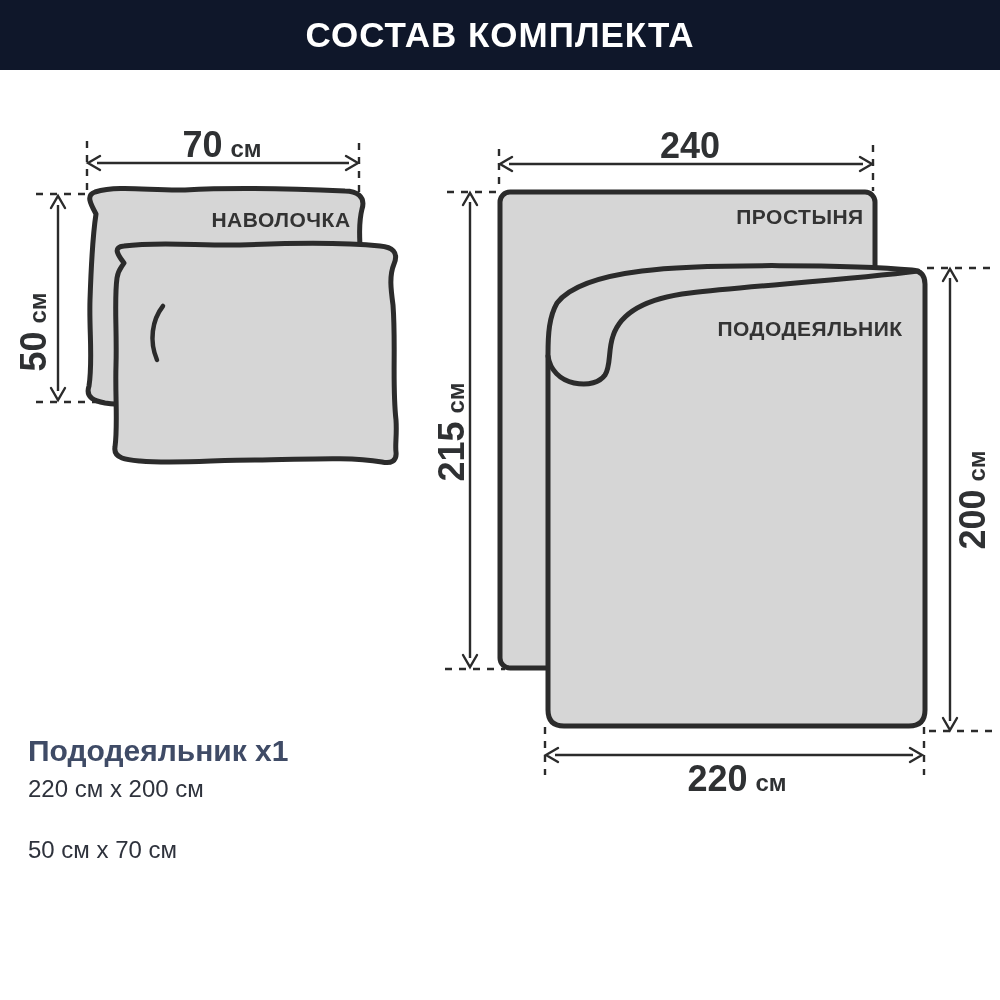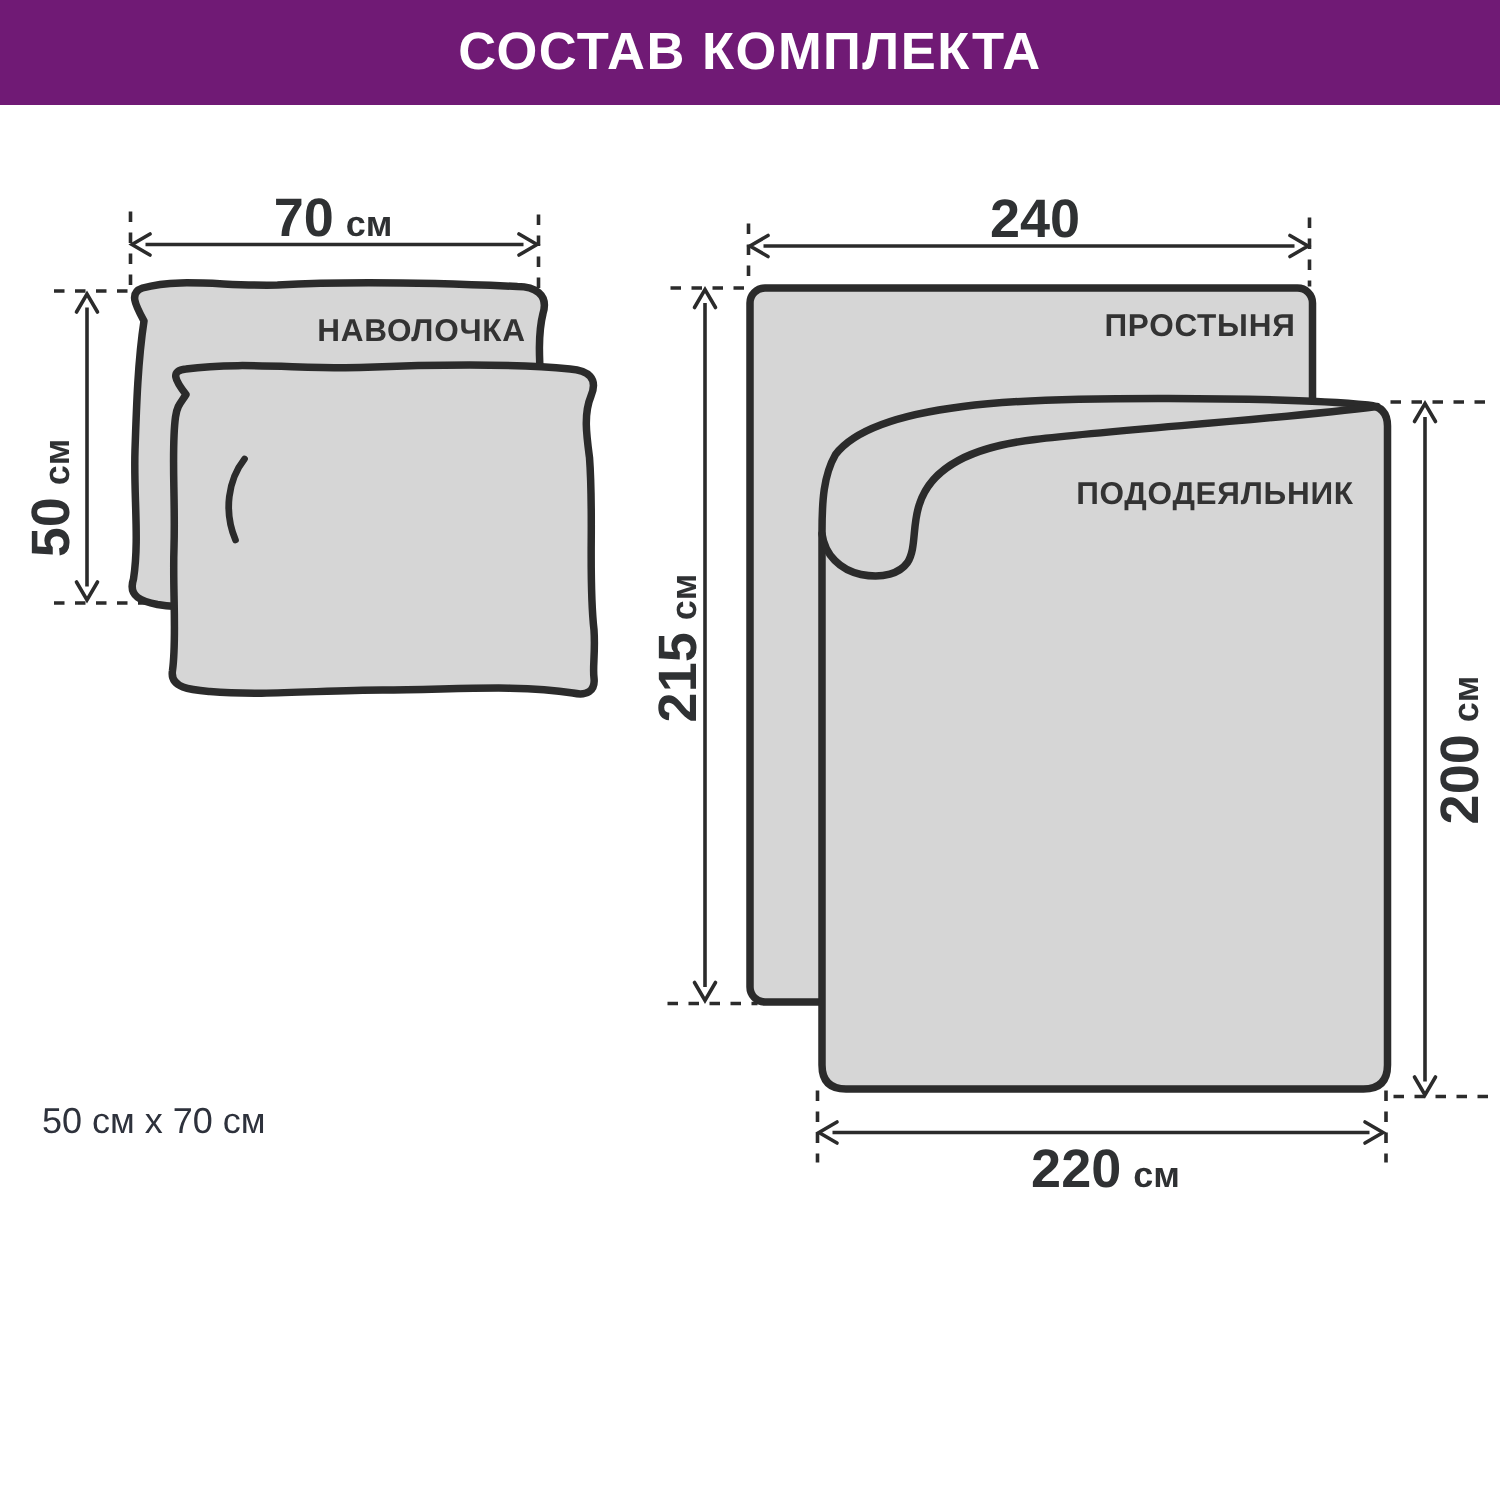--- a/index.html
+++ b/index.html
@@ -2,21 +2,21 @@
 <html><head>
 <meta charset="utf-8">
 <style>
   html,body{margin:0;padding:0;}
   body{
     width:1000px;height:1000px;position:relative;background:#ffffff;
     font-family:"Liberation Sans", sans-serif;overflow:hidden;
   }
   .banner{
     position:absolute;left:0;top:0;width:1000px;height:70px;
-    background:#701a75;display:flex;align-items:center;justify-content:center;
+    background:#0f172a;display:flex;align-items:center;justify-content:center;
   }
   .banner-title{
     color:#ffffff;font-size:35px;font-weight:700;letter-spacing:1px;
   }
   svg{position:absolute;left:0;top:0;}
   .shape{fill:#d6d6d6;stroke:#2b2b2b;stroke-width:5;stroke-linejoin:round;}
   .foldline{fill:none;stroke:#2b2b2b;stroke-width:5;stroke-linecap:round;}
   .crease{fill:none;stroke:#2b2b2b;stroke-width:4.5;stroke-linecap:round;}
   .dimline{fill:none;stroke:#2b2b2b;stroke-width:2.4;}
   .dash{fill:none;stroke:#2b2b2b;stroke-width:2.4;stroke-dasharray:7 7;}
@@ -128,17 +128,19 @@
   <path class="barb" d="M 910,748 L 922,755 L 910,762"></path>
   <text class="dimtext" x="737" y="791" text-anchor="middle"><tspan>220</tspan><tspan class="dimunit" dx="8">см</tspan></text>
 
   <text class="shapelabel" x="281" y="227" text-anchor="middle">НАВОЛОЧКА</text>
   <text class="shapelabel" x="800" y="224" text-anchor="middle">ПРОСТЫНЯ</text>
   <text class="shapelabel" x="810" y="336" text-anchor="middle">ПОДОДЕЯЛЬНИК</text>
 </svg>
 
 <div class="legend">
   <div class="legend-item">
+    <div class="legend-name">Пододеяльник x1</div>
+    <div class="legend-size">220 см x 200 см</div>
   </div>
   <div class="legend-item">
     <div class="legend-size">50 см x 70 см</div>
   </div>
 </div>
 
 </body></html>

